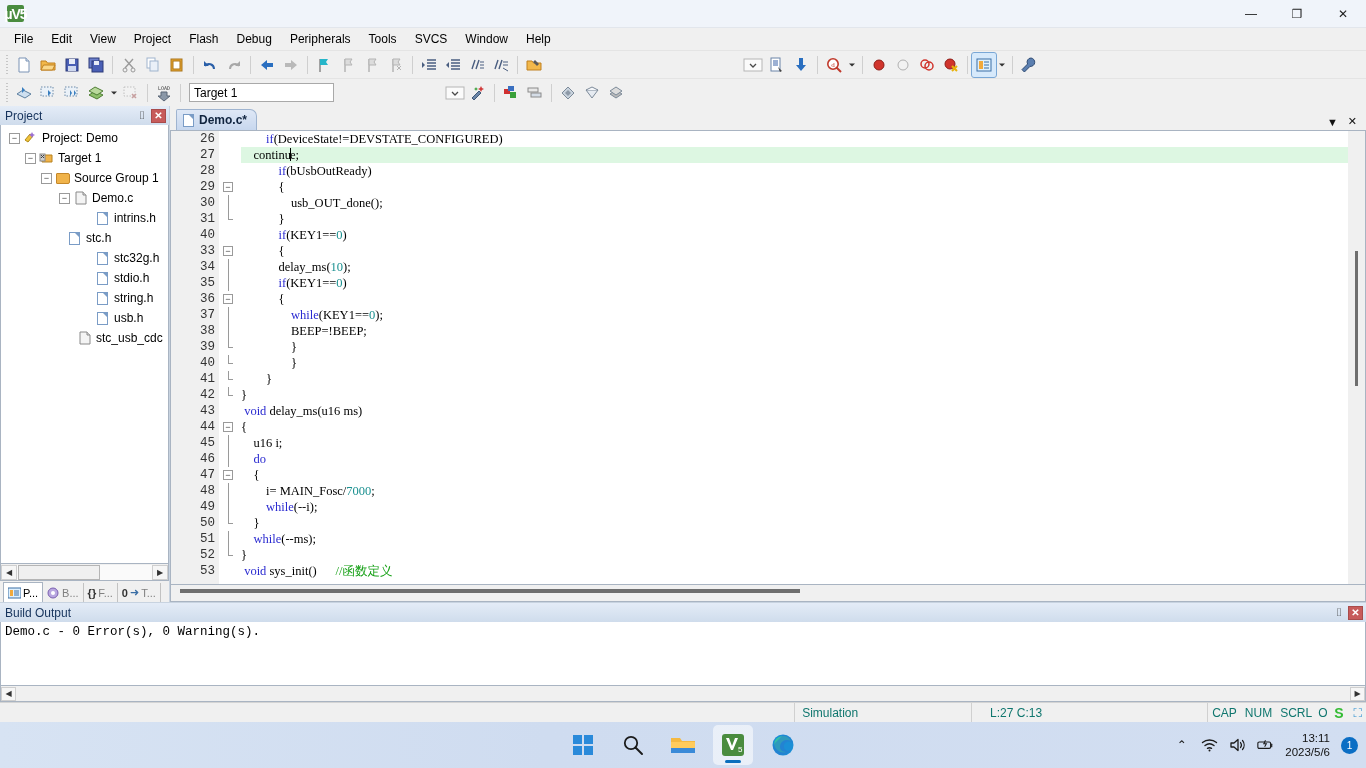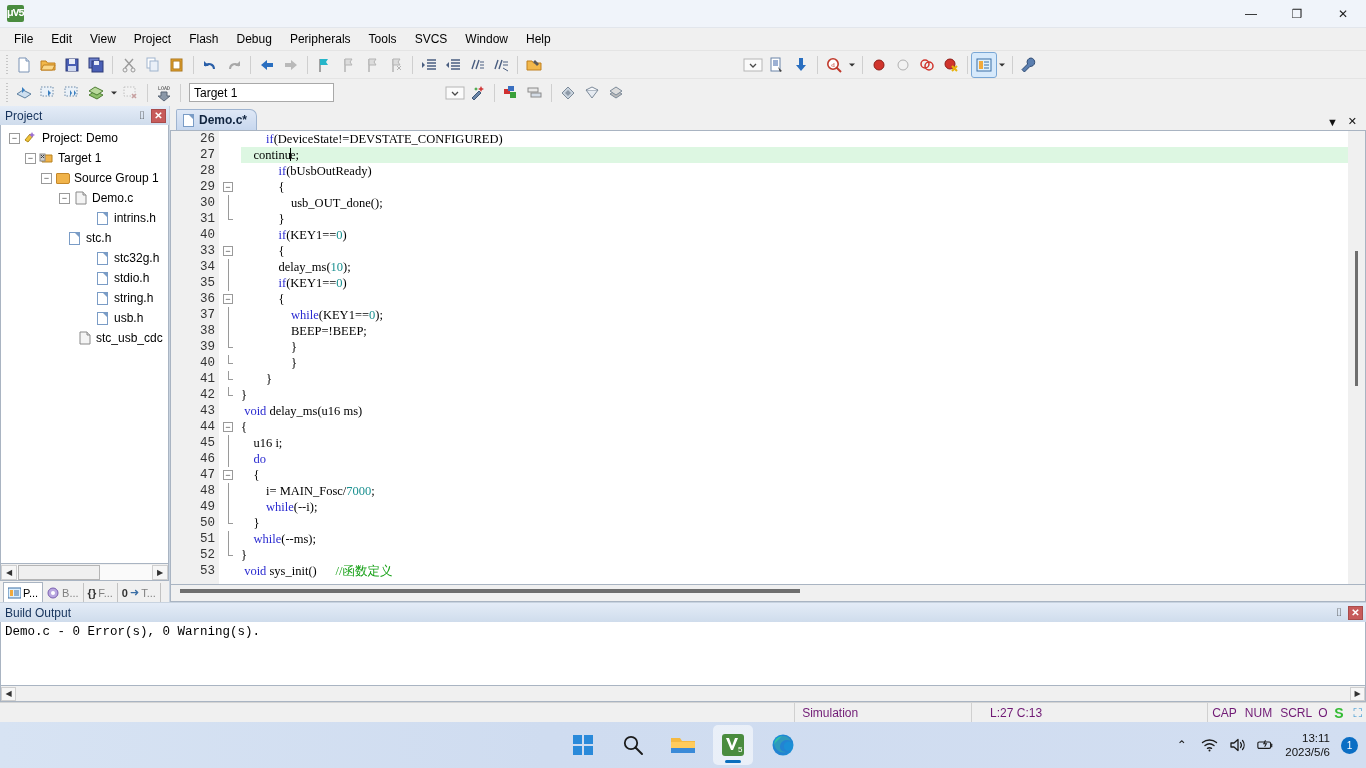--- a/index.html
+++ b/index.html
@@ -9,21 +9,21 @@
     font-family:"Liberation Sans", sans-serif;
     font-size:12px;
     background:#dfe7f2;
   }
   .app { position:absolute; left:0; top:0; width:1366px; height:722px; background:#f0f0f0; display:flex; flex-direction:column; }
 
   
   .titlebar { height:28px; background:#f0f4fa; display:flex; align-items:center; flex:0 0 28px; border-bottom:1px solid #e2e6ec; }
   .title-ico { width:17px; height:17px; margin-left:7px; margin-right:7px; border-radius:2px;
                background:#4a8c3f; position:relative; display:flex; align-items:center; justify-content:center; }
-  .title-ico span { color:#fff; font-size:11px; font-weight:bold; line-height:1; letter-spacing:-1px;font-family:Liberation Mono, monospace; }
+  .title-ico span { color:#fff; font-size:14px; font-weight:bold; line-height:1; letter-spacing:-1px; }
   .title-text { font-size:12.5px; color:#1b1b1b; white-space:nowrap; }
   .win-btns { margin-left:auto; display:flex; height:28px; }
   .win-btn { width:46px; height:28px; display:flex; align-items:center; justify-content:center; color:#1b1b1b; font-size:12px; }
 
   
   .menubar { height:22px; background:#f0f0f0; display:flex; align-items:center; padding-left:5px; flex:0 0 22px; }
   .menu-item { padding:2px 9px; font-size:12px; color:#000; white-space:nowrap; }
 
   
   .toolbar { height:28px; background:#f0f0f0; display:flex; align-items:center; padding-left:2px; border-top:1px solid #e4e4e4; flex:0 0 28px; }
@@ -92,21 +92,21 @@
   .ed-hthumb { position:absolute; left:9px; top:4px; height:4px; background:#6e6e6e; }
 
   
   .build { height:100px; flex:0 0 100px; display:flex; flex-direction:column; background:#f0f0f0; border-top:1px solid #c8d3e0; }
   .build-body { flex:1; background:#fff; border:1px solid #a9b4c2; border-top:none; padding:2px 4px; overflow:hidden; }
   .bline { font-family:"Liberation Mono", monospace; font-size:12.5px; line-height:16px; color:#000; white-space:pre; }
   .build-hbar { height:16px; background:#f0f0f0; border:1px solid #a9b4c2; border-top:none; display:flex; align-items:center; }
 
   
   .statusbar { height:20px; flex:0 0 20px; background:#f0f0f0; display:flex; align-items:center; border-top:1px solid #d4d4d4; font-size:12px; }
-  .st-cell { height:20px; display:flex; align-items:center; padding:0 7px; border-right:1px solid #d0d0d0; color:#701a75; }
+  .st-cell { height:20px; display:flex; align-items:center; padding:0 7px; border-right:1px solid #d0d0d0; color:#0f766e; }
   .st-ime { width:22px; height:20px; display:flex; align-items:center; justify-content:center; color:#33bb33; font-weight:bold; font-size:14px; }
 
   
   .taskbar { position:absolute; left:0; top:722px; width:1366px; height:46px;
              background:linear-gradient(to right,#d7e3f3,#cfdcf0 40%,#d2def1); display:flex; align-items:center; }
   .tb-center { position:absolute; left:50%; transform:translateX(-50%); display:flex; align-items:center; gap:10px; }
   .tb-icon { width:40px; height:40px; display:flex; align-items:center; justify-content:center; border-radius:5px; position:relative; }
   .tb-icon.active { background:rgba(255,255,255,.55); }
   .tb-icon.active:after { content:""; position:absolute; bottom:2px; left:50%; transform:translateX(-50%);
                           width:16px; height:3px; background:#0a6ebd; border-radius:2px; }

